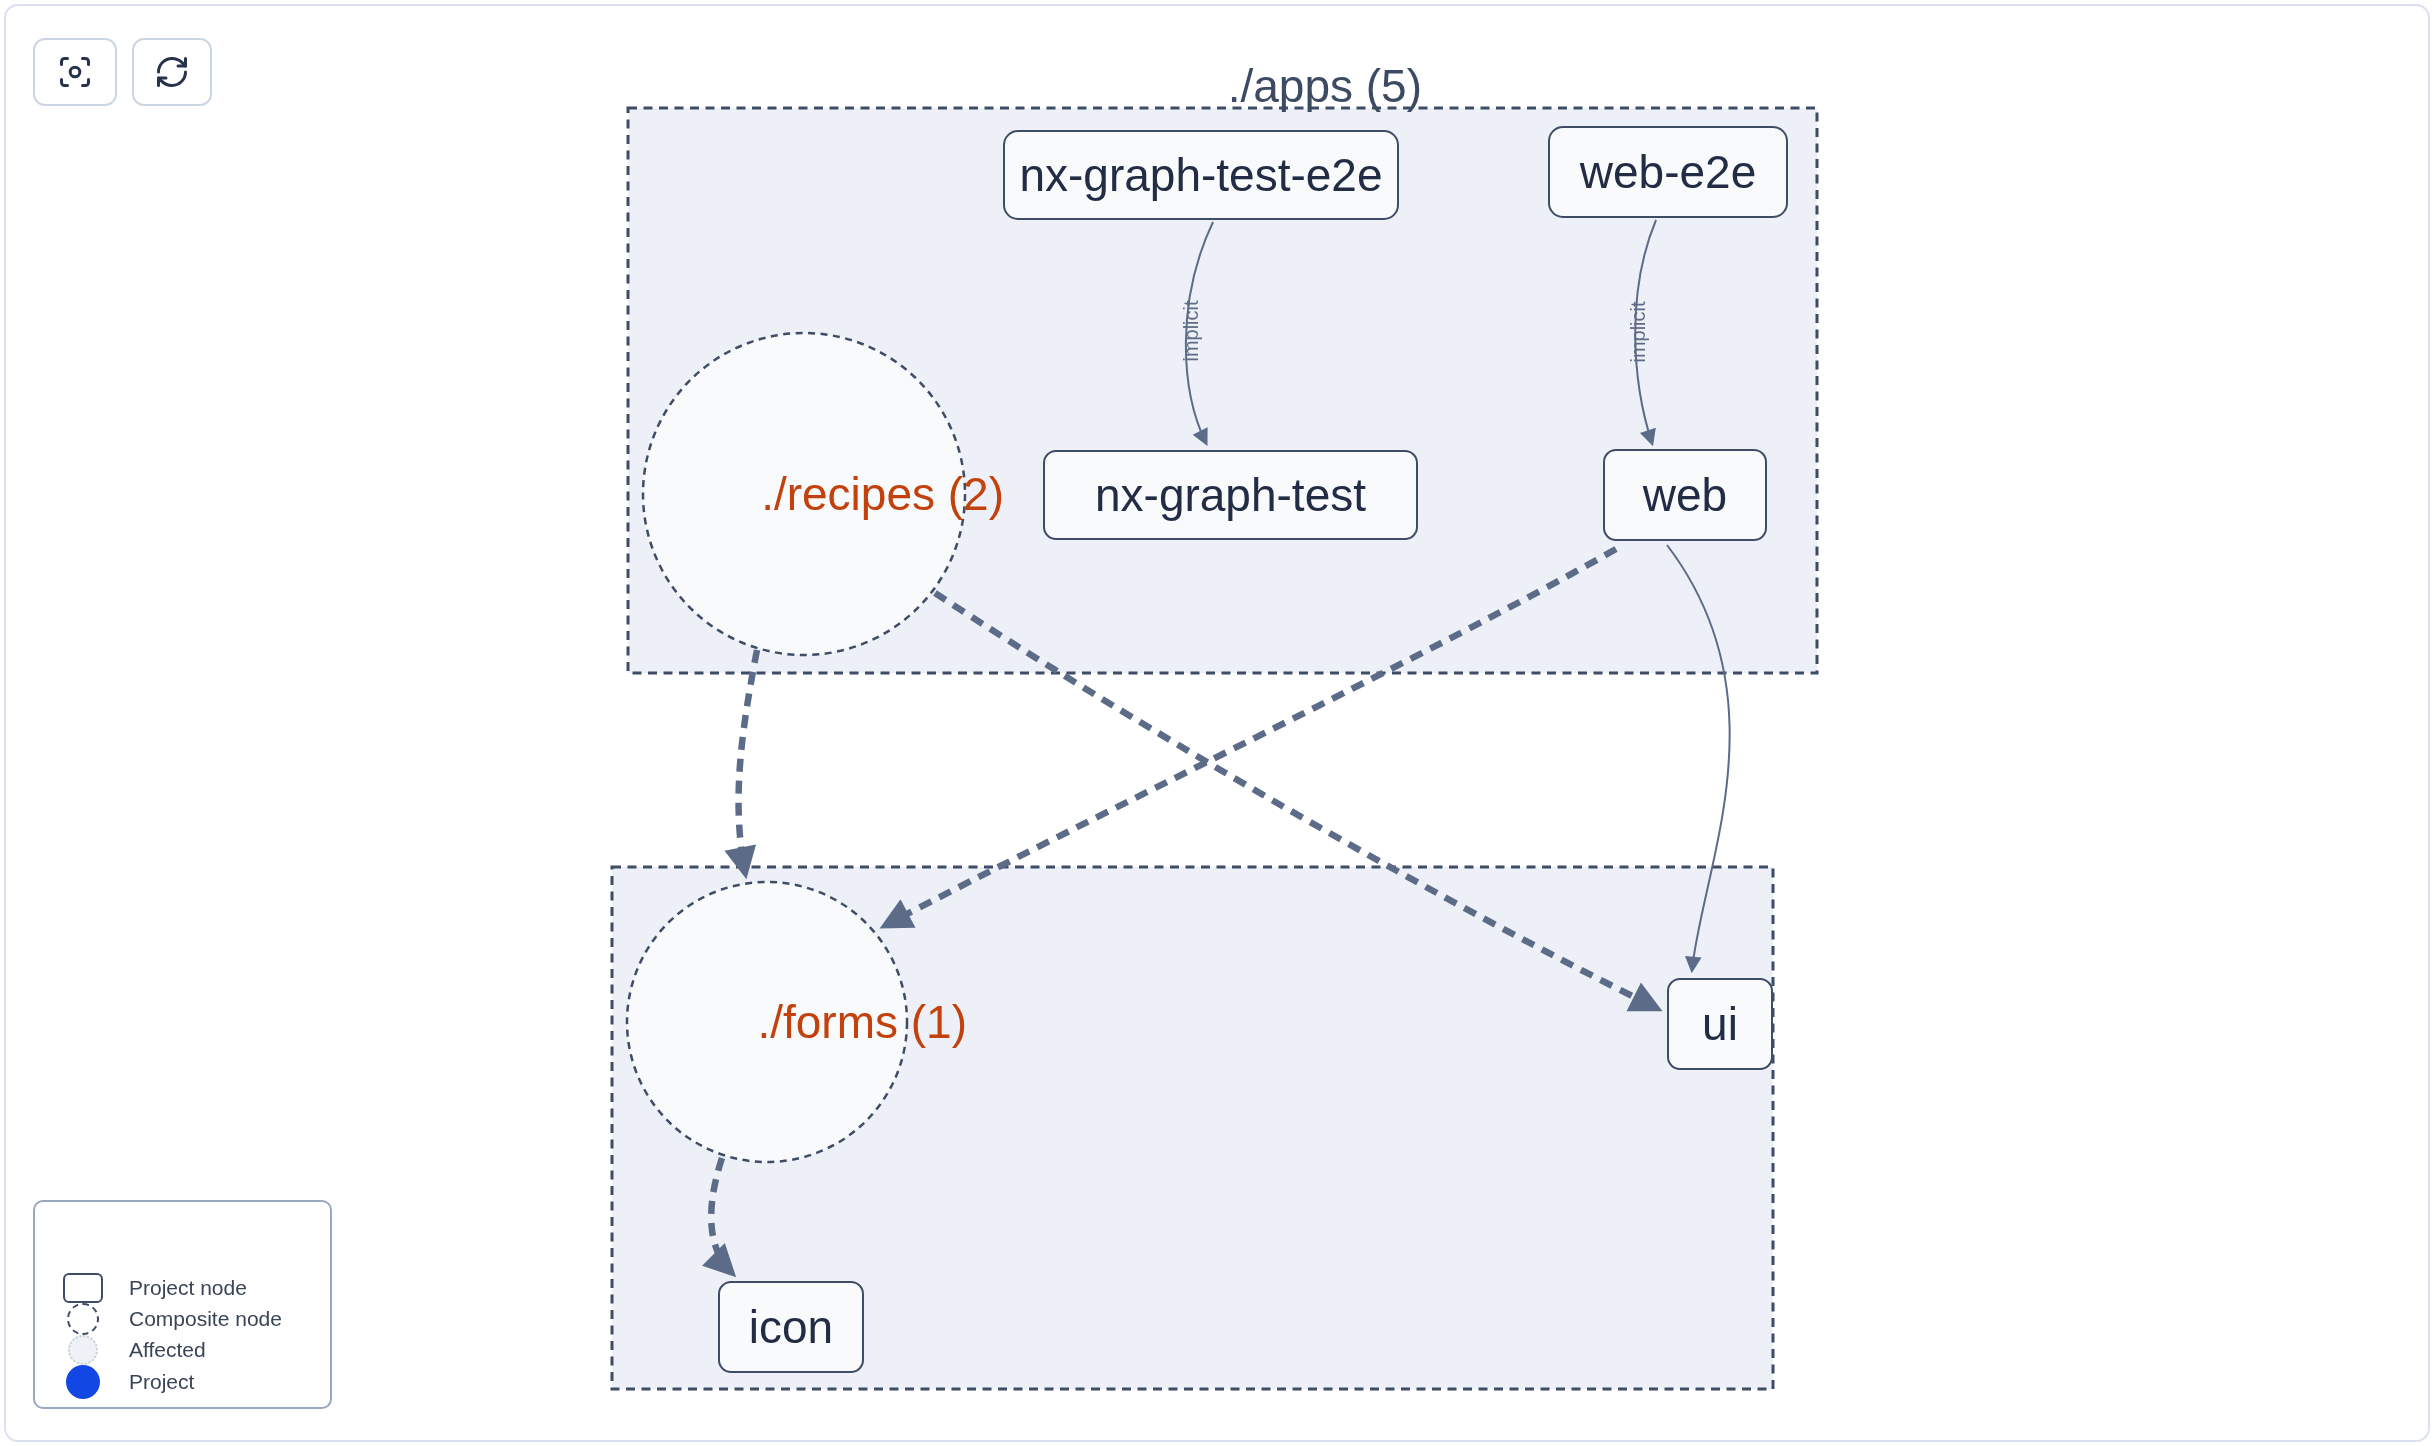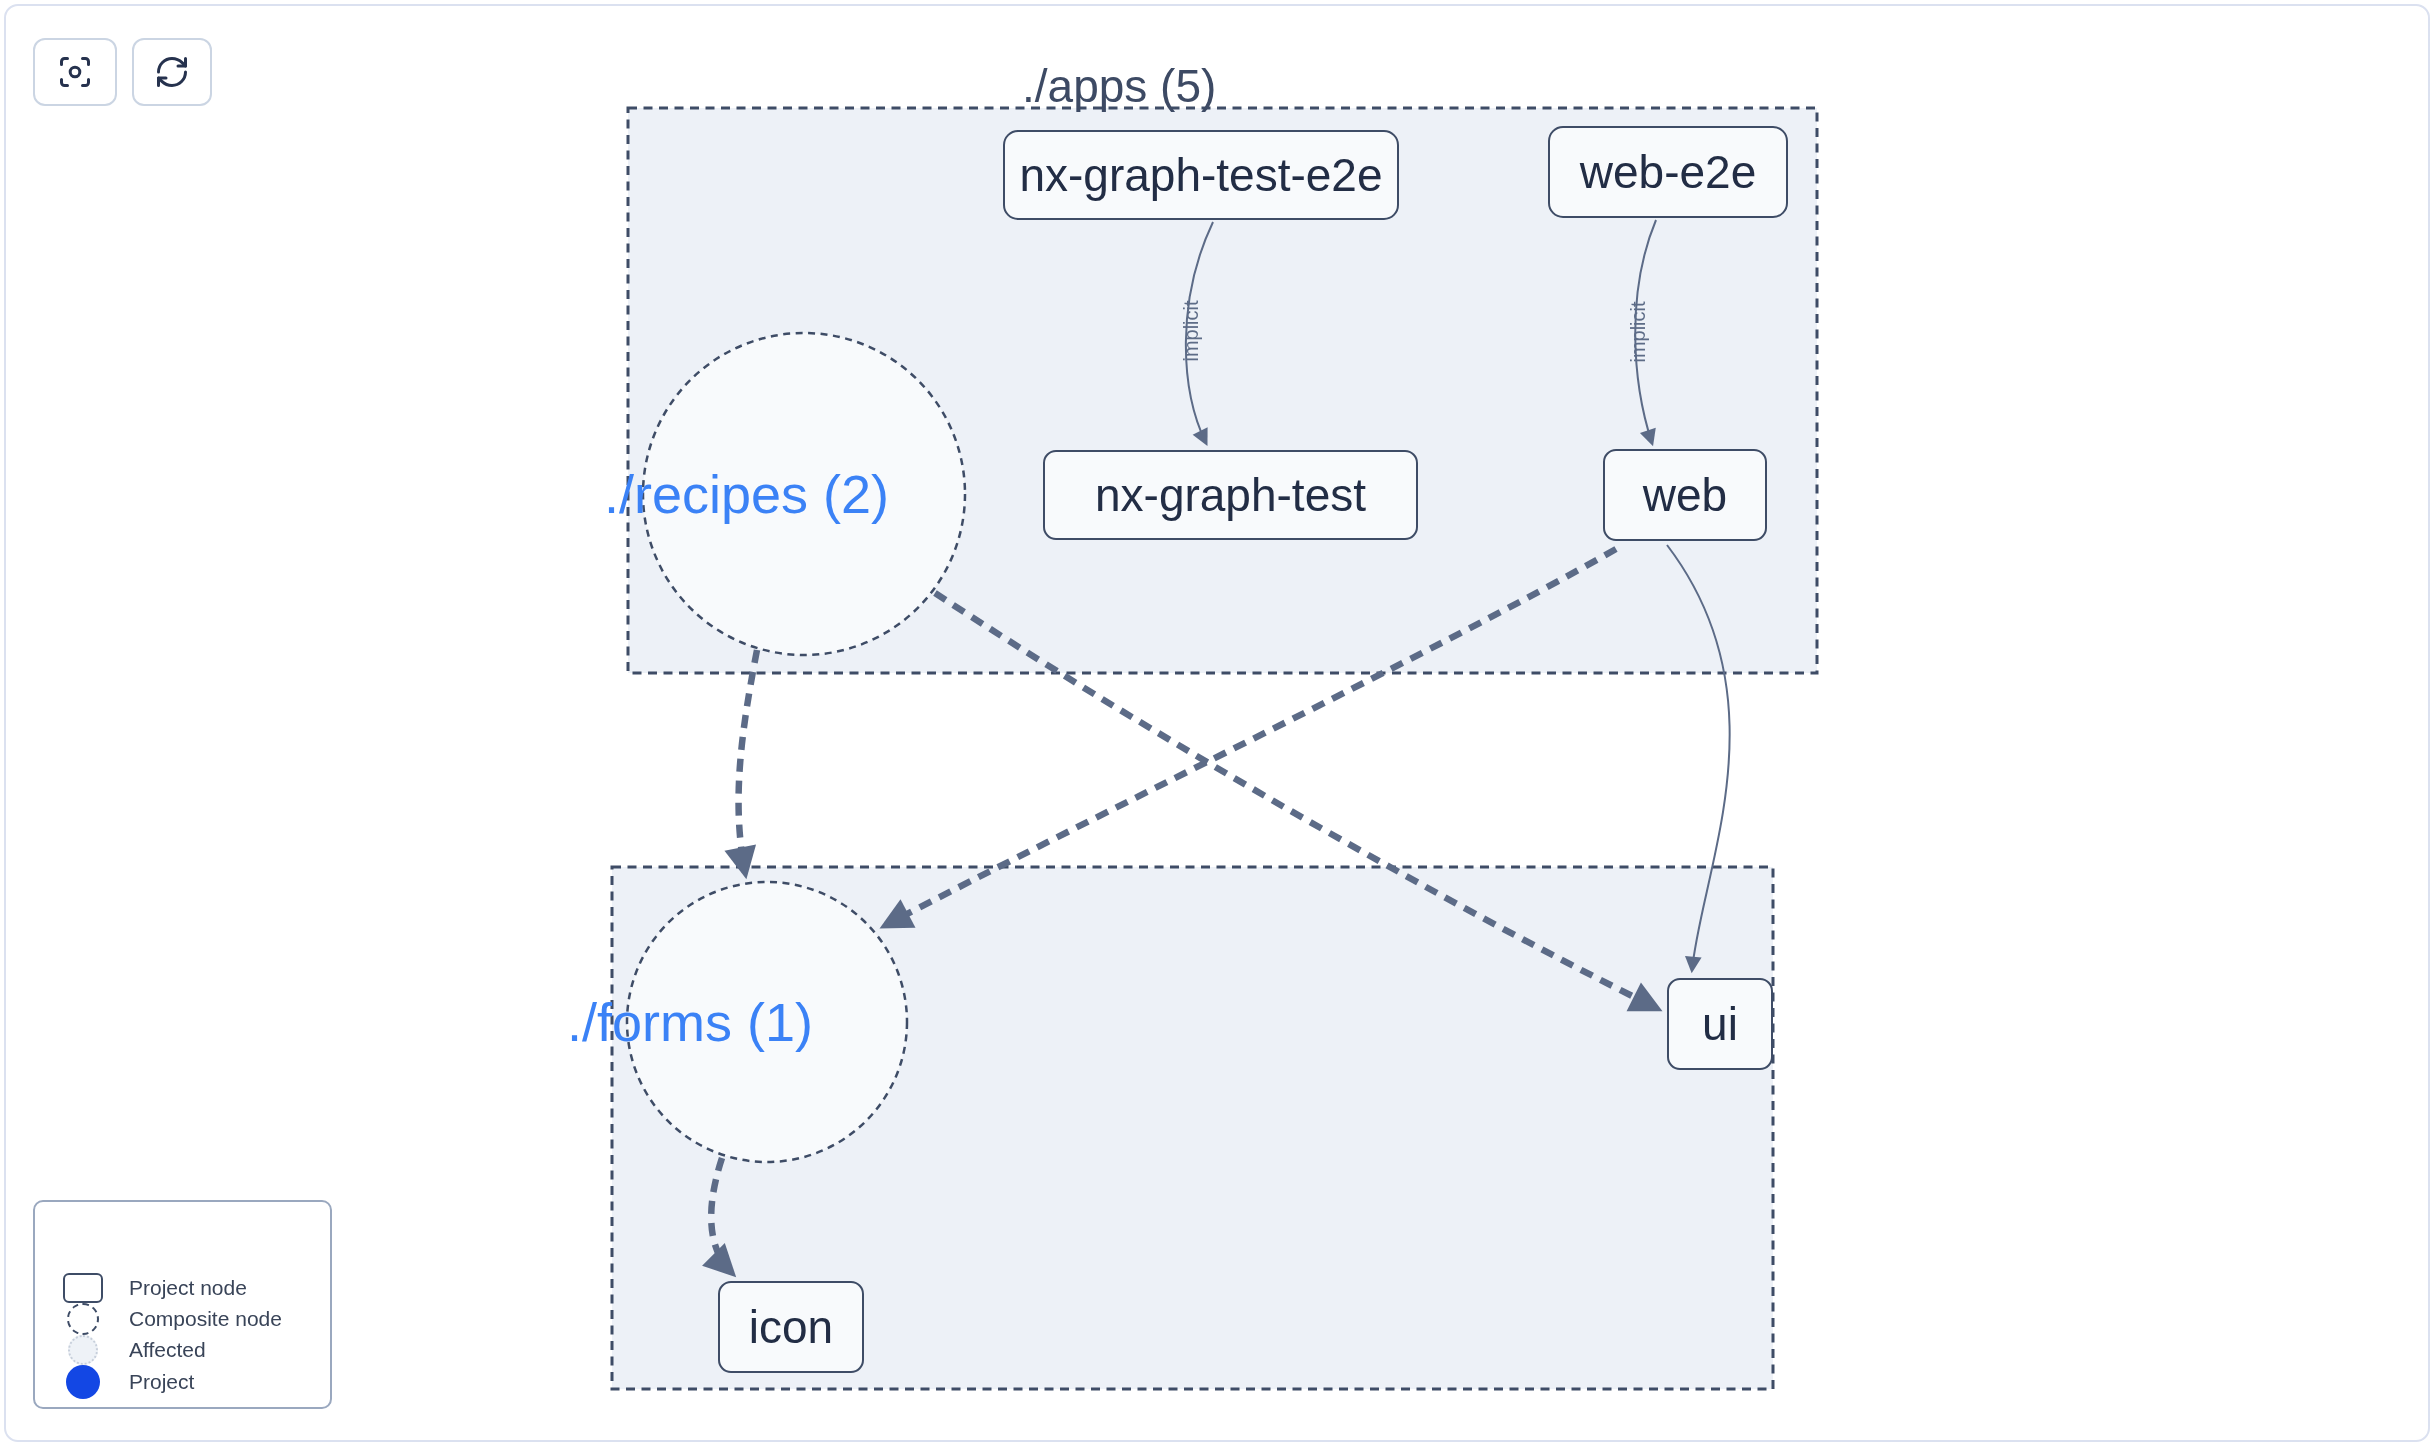--- a/index.html
+++ b/index.html
@@ -14,25 +14,25 @@
   }
   .graph-svg { position:absolute; left:0; top:0; }
 
   .node {
     position:absolute; box-sizing:border-box;
     background:#f8fafc; border:2px solid #3e4c66; border-radius:13px;
     display:flex; align-items:center; justify-content:center;
     font-size:46px; color:#222d45; white-space:nowrap; cursor:pointer;
   }
   .group-label {
-    position:absolute; font-size:46px; color:#3d4a64; text-align:left;
+    position:absolute; font-size:46px; color:#3d4a64; text-align:right;
     line-height:52px; white-space:nowrap;
   }
   .composite-label {
-    position:absolute; font-size:54px; color:#3b82f6; text-align:left;
+    position:absolute; font-size:46px; color:#c2410c; text-align:right;
     line-height:54px; white-space:nowrap; pointer-events:none;
   }
   .edge-label {
     position:absolute; width:140px; height:26px; line-height:26px;
     font-size:20px; color:#5d6c87; text-align:center;
     transform:rotate(-90deg);
   }
 
   .tool-btn {
     position:absolute; box-sizing:border-box; background:#fff;

